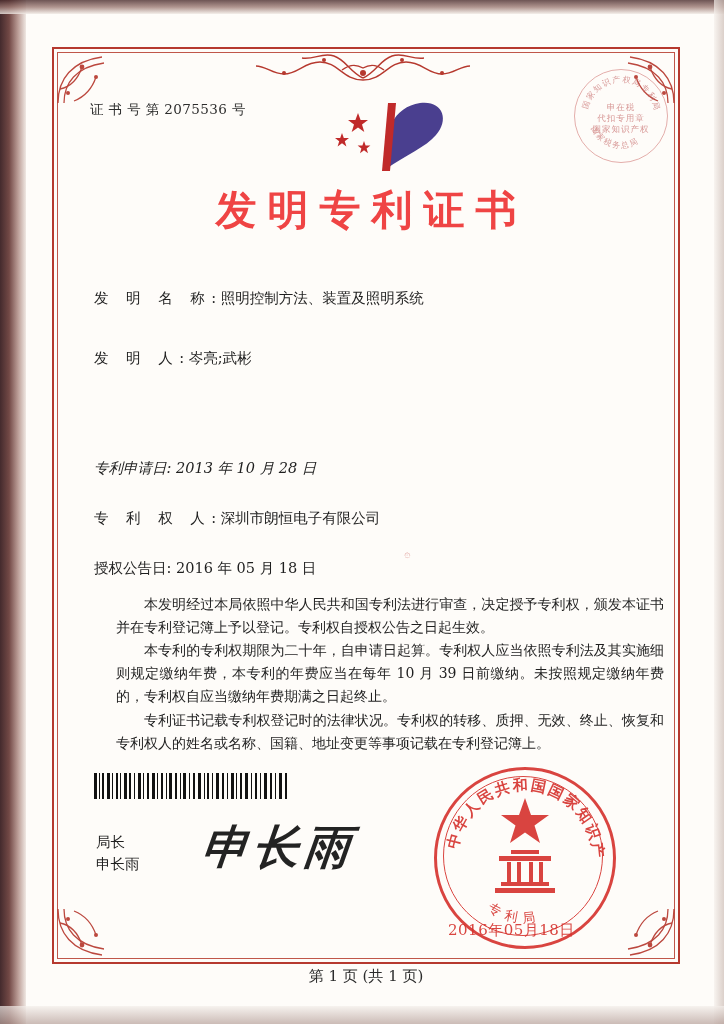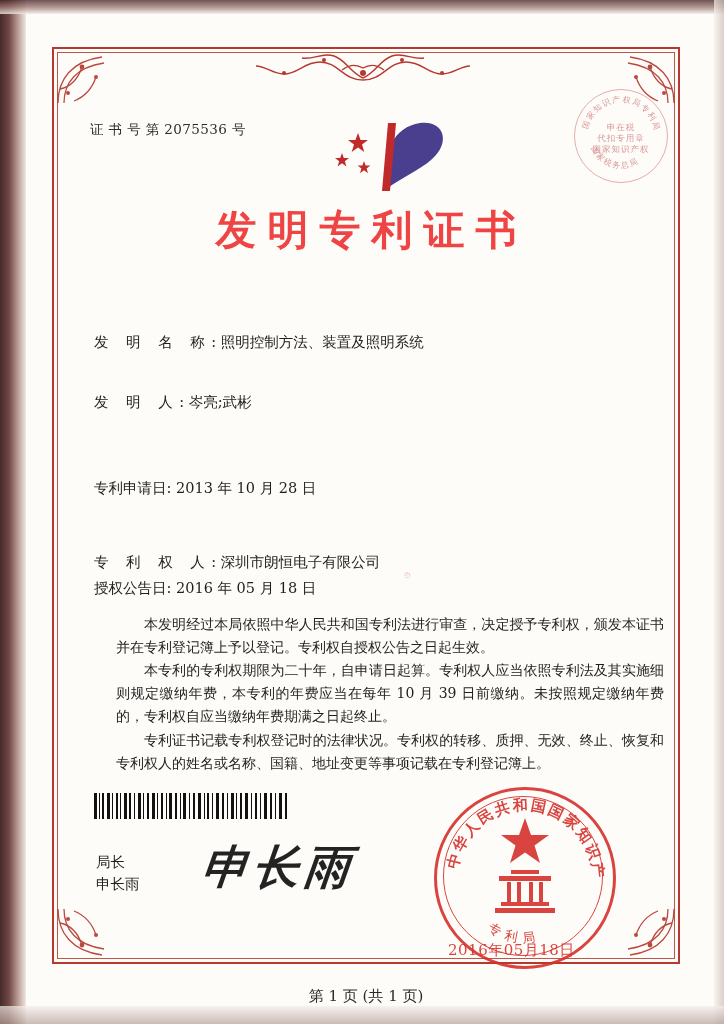--- a/index.html
+++ b/index.html
@@ -87,21 +87,21 @@
   .top-center-orn {
     position: absolute;
     left: 238px; top: 40px;
     width: 250px; height: 44px;
     color: #b6392f;
   }
 
   
   .content {
     position: absolute;
-    left: 52px; top: 51px;
+    left: 52px; top: 31px;
     width: 628px; height: 917px;
   }
 
   .cert-no {
     position: absolute;
     left: 38px; top: 70px;
     font-size: 13.5px;
     color: #2d2d2d;
     letter-spacing: .4px;
     font-family: "DejaVu Serif", "Liberation Serif", serif;
@@ -168,25 +168,25 @@
     display: inline-block;
     color: #1f1f1f;
   }
   .field .val {
     display: inline-block;
     color: #1f1f1f;
   }
   .f1 { top: 258px; }
   .f2 { top: 318px; }
   .f3 { top: 378px; }
-  .f4 { top: 428px; }
+  .f4 { top: 428px; font-style: italic; }
   .f5 { top: 478px; }
   .f6 { top: 528px; }
 
-  .lbl-spaced { letter-spacing: 6.5px; margin-top: 24px; }
+  .lbl-spaced { letter-spacing: 6.5px; }
 
   
   .para {
     position: absolute;
     left: 42px;
     width: 548px;
     font-size: 14px;
     line-height: 23px;
     color: #1f1f1f;
     text-align: justify;

